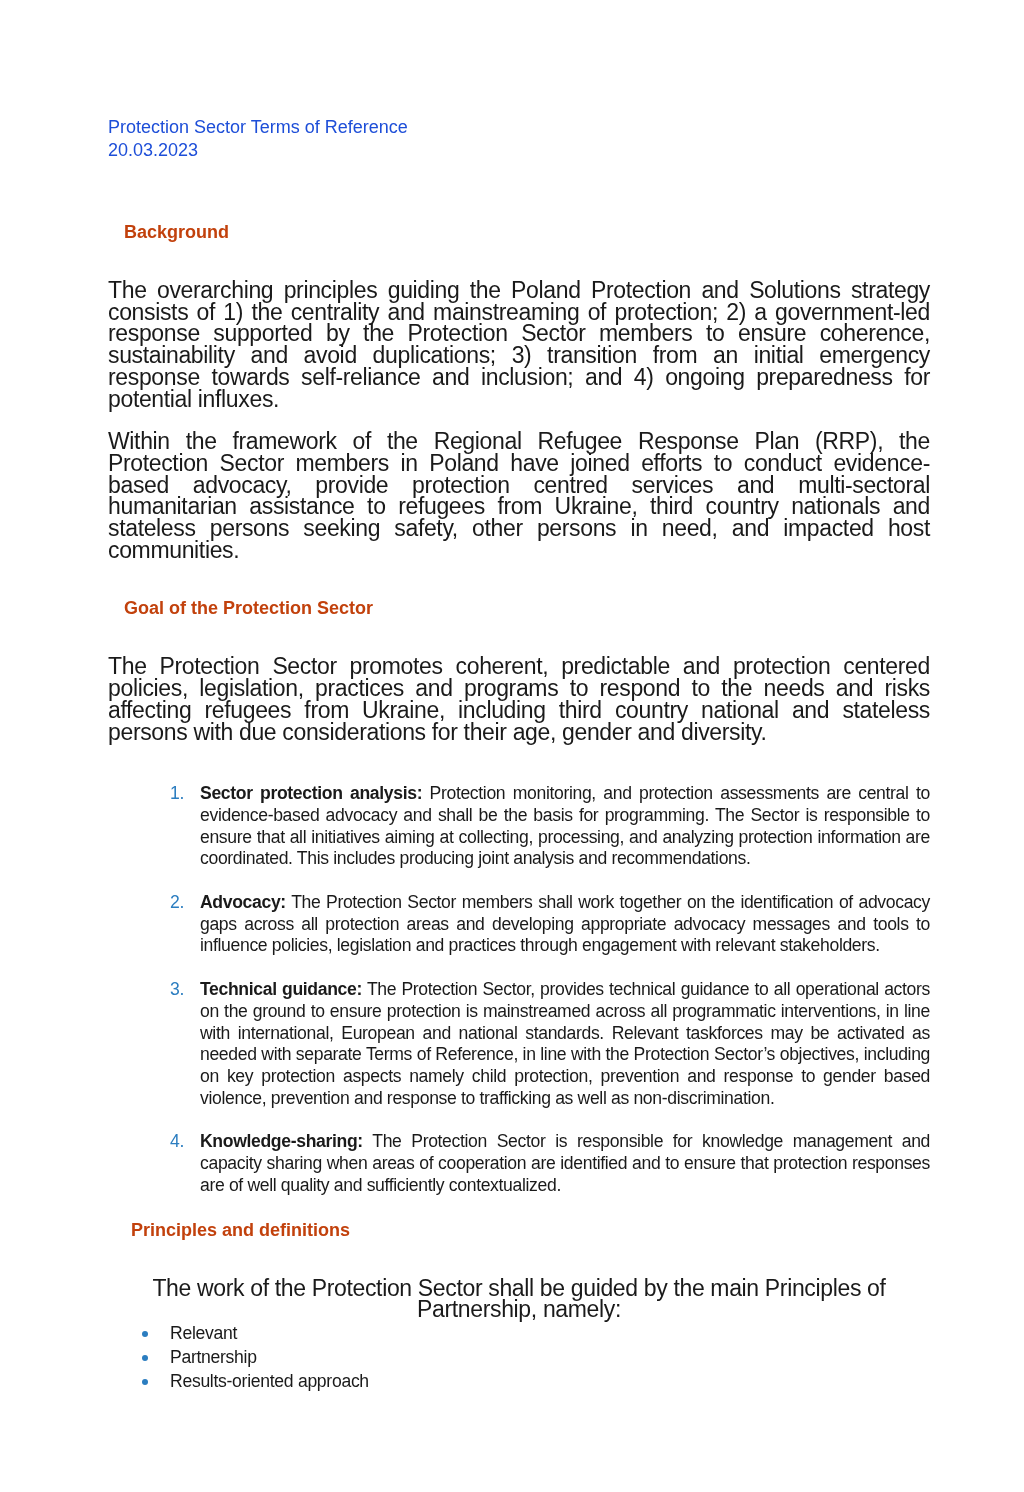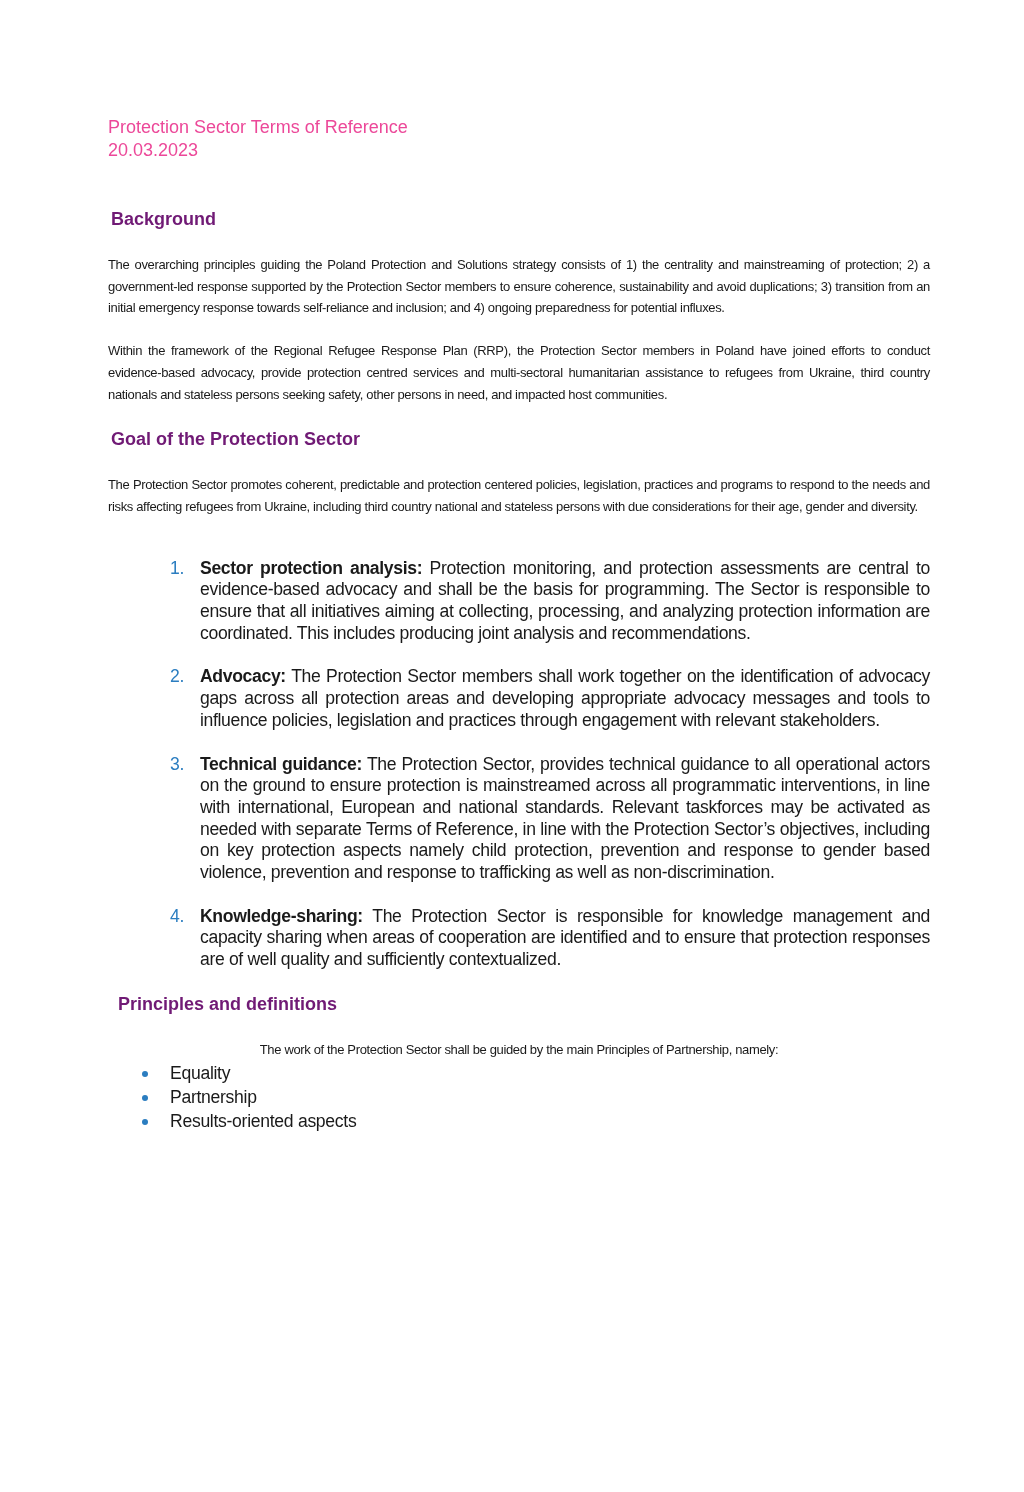--- a/index.html
+++ b/index.html
@@ -15,35 +15,35 @@
       color: #1a1a1a;
       overflow: hidden;
     }
     .page {
       position: absolute;
       left: 108px;
       top: 116px;
       width: 822px;
     }
     .title-block {
-      color: #ec4899;
+      color: #1d4ed8;
       font-size: 18px;
       line-height: 23px;
     }
     .heading {
-      color: #701a75;
+      color: #c2410c;
       font-size: 18px;
       line-height: 23px;
-      margin: 3px;
+      margin: 16px;
     }
     .heading.indent { padding-left: 6px; }
     .heading.indent-small { padding-left: 7px; }
     p.body {
       margin: 0;
-      font-size: 13px;
+      font-size: 23px;
       line-height: 21.7px;
       text-align: justify;
       letter-spacing: -0.35px;
     }
     ol.objectives {
       margin: 0;
       padding: 0;
       list-style: none;
     }
     ol.objectives li {
@@ -129,25 +129,25 @@
     </li>
   </ol>
 
   <h2 class="heading indent-small">Principles and definitions</h2>
   <div style="height:20px"></div>
   <p class="body" style="text-align:center">The work of the Protection Sector shall be guided by the main Principles of Partnership, namely:</p>
 
   <ul class="principles">
     <li>
       <span class="bullet"></span>
-      <span>Equality</span>
+      <span>Relevant</span>
     </li>
     <li>
       <span class="bullet"></span>
       <span>Partnership</span>
     </li>
     <li>
       <span class="bullet"></span>
-      <span>Results-oriented aspects</span>
+      <span>Results-oriented approach</span>
     </li>
   </ul>
 
 </div>
 
 </body></html>

